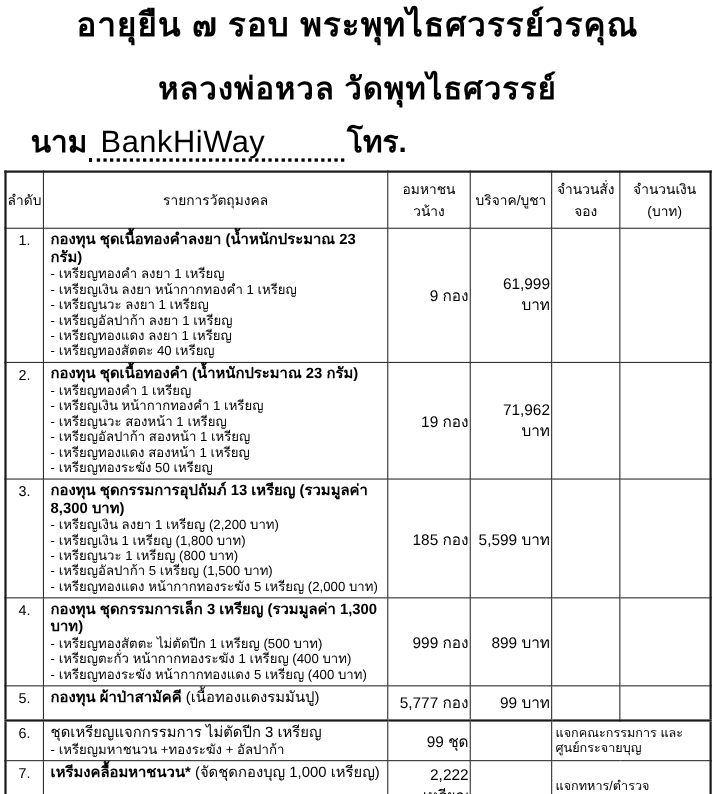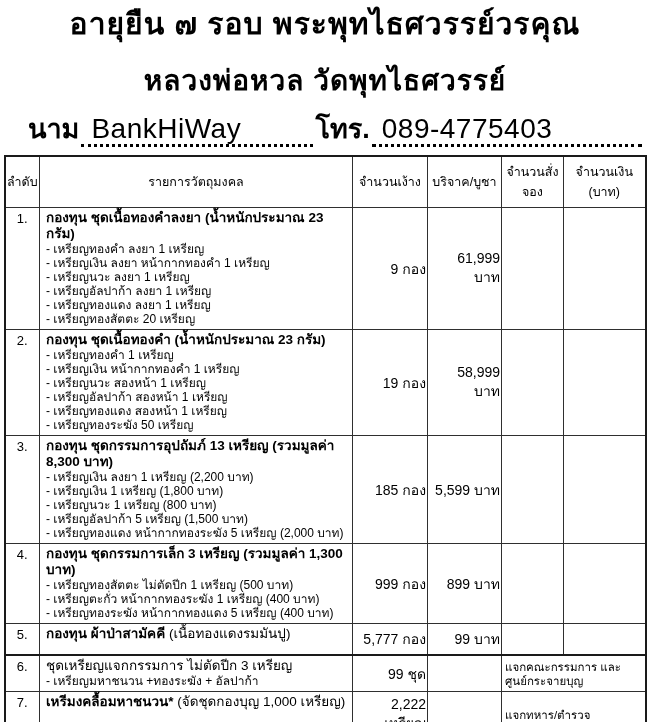--- a/index.html
+++ b/index.html
@@ -64,74 +64,71 @@
 
   <div class="doc-title">อายุยืน ๗ รอบ พระพุทไธศวรรย์วรคุณ</div>
   <div class="doc-subtitle">หลวงพ่อหวล วัดพุทไธศวรรย์</div>
 
   <div class="name-line">
     <span class="label">นาม</span>
     <span class="blank blank-name">
       <span class="val">BankHiWay</span>
     </span>
     <span class="label">โทร.</span>
-    <span class="blank blank-phone">
-      <span class="val">089-4775403</span>
-    </span>
   </div>
 
   <table class="order-table">
     <colgroup>
       <col style="width:35px">
         <col style="width:313px">
         <col style="width:75px">
       <col style="width:74px">
         <col style="width:62px">
         <col style="width:82px">
     </colgroup>
     <thead>
       <tr>
         <th>ลำดับ</th>
         <th>รายการวัตถุมงคล</th>
-        <th>จำนวนเง้าง</th>
+        <th>อมหาชนวน้าง</th>
         <th>บริจาค/บูชา</th>
         <th>จำนวนสั่งจอง</th>
         <th>จำนวนเงิน (บาท)</th>
       </tr>
     </thead>
     <tbody>
         <tr>
           <td class="cell-no">1.</td>
           <td class="cell-items">
             <div class="row-title"><span class="tb">กองทุน ชุดเนื้อทองคำลงยา (น้ำหนักประมาณ 23 กรัม)</span></div>
             <div class="row-item">- เหรียญทองคำ ลงยา 1 เหรียญ</div>
             <div class="row-item">- เหรียญเงิน ลงยา หน้ากากทองคำ 1 เหรียญ</div>
             <div class="row-item">- เหรียญนวะ ลงยา 1 เหรียญ</div>
             <div class="row-item">- เหรียญอัลปาก้า ลงยา 1 เหรียญ</div>
             <div class="row-item">- เหรียญทองแดง ลงยา 1 เหรียญ</div>
-            <div class="row-item">- เหรียญทองสัตตะ 20 เหรียญ</div>
+            <div class="row-item">- เหรียญทองสัตตะ 40 เหรียญ</div>
           </td>
           <td class="cell-made">9 กอง</td>
           <td class="cell-price">61,999 บาท</td>
           <td class="cell-order"></td>
           <td class="cell-amount"></td>
         </tr>
         <tr>
           <td class="cell-no">2.</td>
           <td class="cell-items">
             <div class="row-title"><span class="tb">กองทุน ชุดเนื้อทองคำ (น้ำหนักประมาณ 23 กรัม)</span></div>
             <div class="row-item">- เหรียญทองคำ 1 เหรียญ</div>
             <div class="row-item">- เหรียญเงิน หน้ากากทองคำ 1 เหรียญ</div>
             <div class="row-item">- เหรียญนวะ สองหน้า 1 เหรียญ</div>
             <div class="row-item">- เหรียญอัลปาก้า สองหน้า 1 เหรียญ</div>
             <div class="row-item">- เหรียญทองแดง สองหน้า 1 เหรียญ</div>
             <div class="row-item">- เหรียญทองระฆัง 50 เหรียญ</div>
           </td>
           <td class="cell-made">19 กอง</td>
-          <td class="cell-price">58,999 บาท</td>
+          <td class="cell-price">71,962 บาท</td>
           <td class="cell-order"></td>
           <td class="cell-amount"></td>
         </tr>
         <tr>
           <td class="cell-no">3.</td>
           <td class="cell-items">
             <div class="row-title"><span class="tb">กองทุน ชุดกรรมการอุปถัมภ์ 13 เหรียญ (รวมมูลค่า 8,300 บาท)</span></div>
             <div class="row-item">- เหรียญเงิน ลงยา 1 เหรียญ (2,200 บาท)</div>
             <div class="row-item">- เหรียญเงิน 1 เหรียญ (1,800 บาท)</div>
             <div class="row-item">- เหรียญนวะ 1 เหรียญ (800 บาท)</div>

